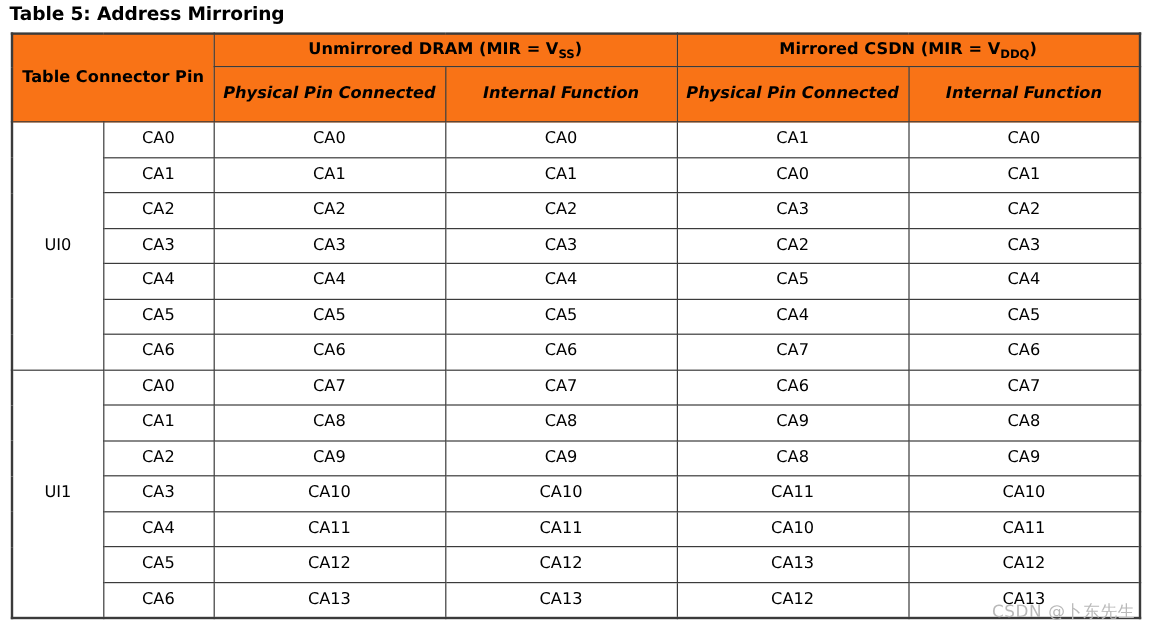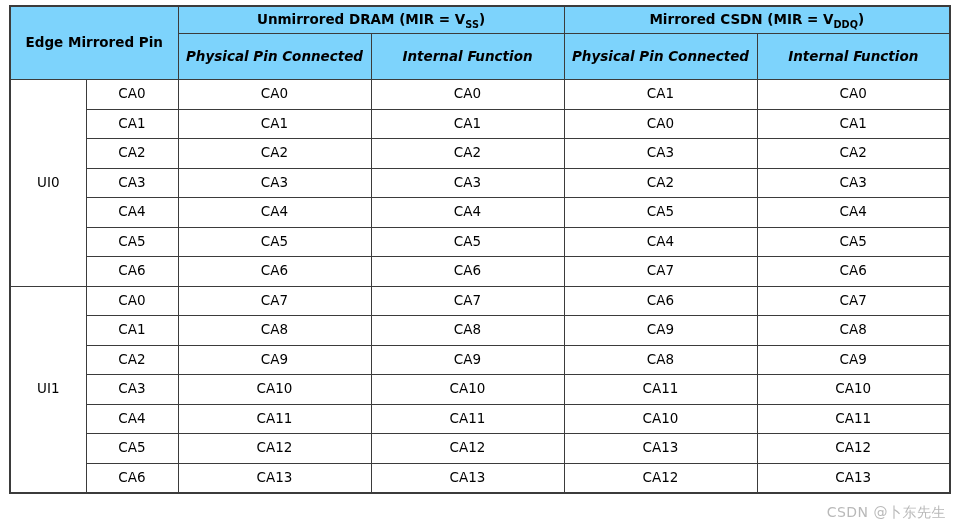--- a/index.html
+++ b/index.html
@@ -43,21 +43,21 @@
   table.mirror-table th {
     border: 1px solid #3b3b3b;
     padding: 0;
     text-align: center;
     vertical-align: middle;
     font-size: 13.5px;
     line-height: 1.15;
     color: #000000;
   }
   th.hdr {
-    background: #7dd3fc;
+    background: #f97316;
     font-weight: bold;
     font-size: 13.8px;
     padding: 3px 2px;
     margin-top: 20px;
   }
   th.hdr-edge {
     height: 72px;
   }
   th.hdr-group {
     height: 26px;
@@ -98,33 +98,34 @@
   }
   col.c-ui    { width: 76px; }
   col.c-pin   { width: 92px; }
   col.c-d     { width: 193px; }
 </style>
 </head>
 <body>
 
 <div id="page">
 
+  <div class="table-title">Table 5: Address Mirroring</div>
 
   <table class="mirror-table">
     <colgroup>
       <col class="c-ui">
       <col class="c-pin">
       <col class="c-d">
       <col class="c-d">
       <col class="c-d">
       <col class="c-d">
     </colgroup>
     <thead>
       <tr>
-        <th class="hdr hdr-edge" colspan="2" rowspan="2">Edge Mirrored Pin</th>
+        <th class="hdr hdr-edge" colspan="2" rowspan="2">Table Connector Pin</th>
         <th class="hdr hdr-group" colspan="2"><span>Unmirrored DRAM (MIR = V</span><span class="sub">SS</span><span>)</span></th>
         <th class="hdr hdr-group" colspan="2"><span>Mirrored CSDN (MIR = V</span><span class="sub">DDQ</span><span>)</span></th>
       </tr>
       <tr>
         <th class="hdr hdr-sub">Physical Pin Connected</th>
         <th class="hdr hdr-sub">Internal Function</th>
         <th class="hdr hdr-sub">Physical Pin Connected</th>
         <th class="hdr hdr-sub">Internal Function</th>
       </tr>
     </thead>

